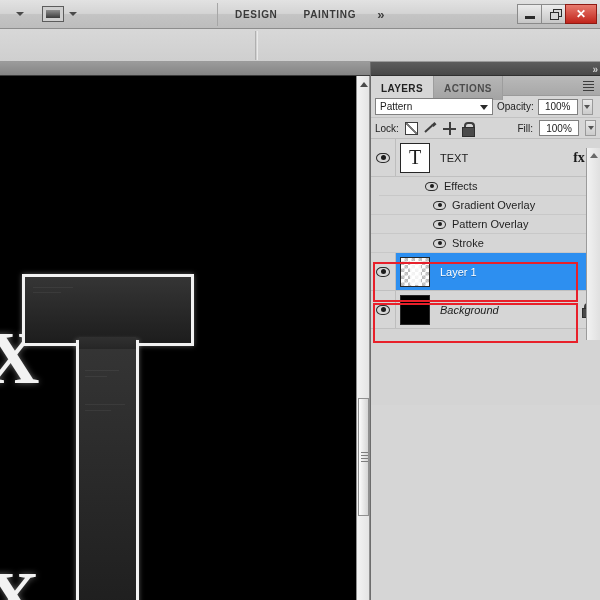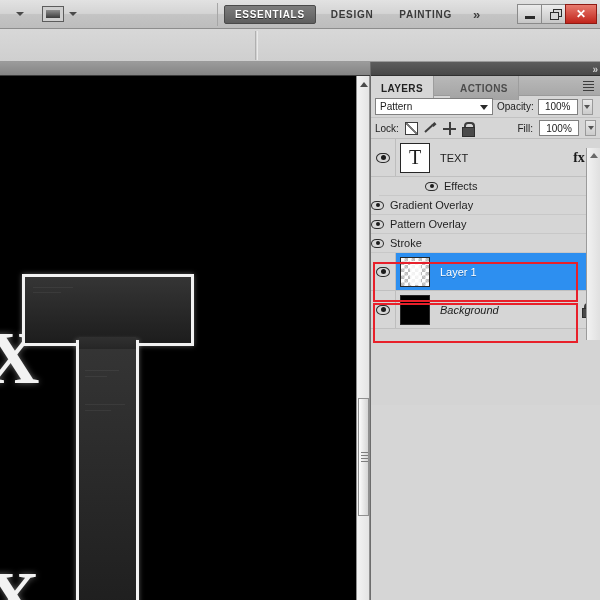--- a/index.html
+++ b/index.html
@@ -143,21 +143,21 @@
     height:20px; display:flex; align-items:stretch; position:relative;
     background:linear-gradient(180deg,#b9b9b9,#a8a8a8);
     border-bottom:1px solid #9a9a9a;
   }
   .ptab {
     display:flex;align-items:center; padding:12px 10px; font-size:10px;
     font-weight:bold; color:#333; letter-spacing:.4px;
     border-right:1px solid #9d9d9d;
   }
   .ptab.active { background:#d6d6d6; color:#222; border-bottom:1px solid #d6d6d6; }
-  .ptab.inactive { background:linear-gradient(180deg,#b6b6b6,#a3a3a3); color:#4c4c4c;margin-left:16px; }
+  .ptab.inactive { background:linear-gradient(180deg,#b6b6b6,#a3a3a3); color:#4c4c4c; }
   .tabrow .flex { flex:1; }
   .panelmenu {
     width:20px; display:flex; flex-direction:column; justify-content:center;
     align-items:center; gap:2px; padding-right:4px;
   }
   .panelmenu i { display:block; width:11px; height:1px; background:#3d3d3d; }
 
   .panel-body { background:#d6d6d6; padding:0; }
 
   .row-blend {
@@ -262,21 +262,21 @@
     height:19px; display:flex; align-items:center; border-bottom:1px solid #c8c8c8;
     background:#d6d6d6; font-size:11px; color:#1f1f1f;
   }
   .erow .eye-sm {
     width:13px;height:9px;border-radius:50%/60%;border:1.5px solid #2b2b2b;
     display:flex;align-items:center;justify-content:center; background:#d6d6d6;
   }
   .erow .eye-sm b { width:4px;height:4px;border-radius:50%;background:#1c1c1c;display:block; }
   .erow .etext { padding-left:6px; }
   .ind1 { padding-left:46px;margin-left:8px; }
-  .ind2 { }
+  .ind2 { padding-left:62px; }
 
   
   .redbox {
     position:absolute; border:2px solid #e8202a; pointer-events:none; z-index:30;
   }
 
   
   .panel-sb {
     position:absolute; right:0; top:86px; width:14px; height:192px;
     background:linear-gradient(90deg,#f2f2f2,#e0e0e0);
@@ -294,21 +294,20 @@
 <div id="app">
 
   <div class="appbar">
     <span class="tri-down ab-arrow1"></span>
     <span class="screenmode"></span>
     <span class="tri-down ab-arrow2"></span>
 
     <div class="ws-sep"></div>
 
     <div class="ws-tabs">
-      <div class="ws-tab active">ESSENTIALS</div>
       <div class="ws-tab">DESIGN</div>
       <div class="ws-tab">PAINTING</div>
       <div class="ws-more">»</div>
     </div>
 
     <div class="wincontrols">
       <div class="wc">
         <span class="minbar"></span>
       </div>
       <div class="wc">

